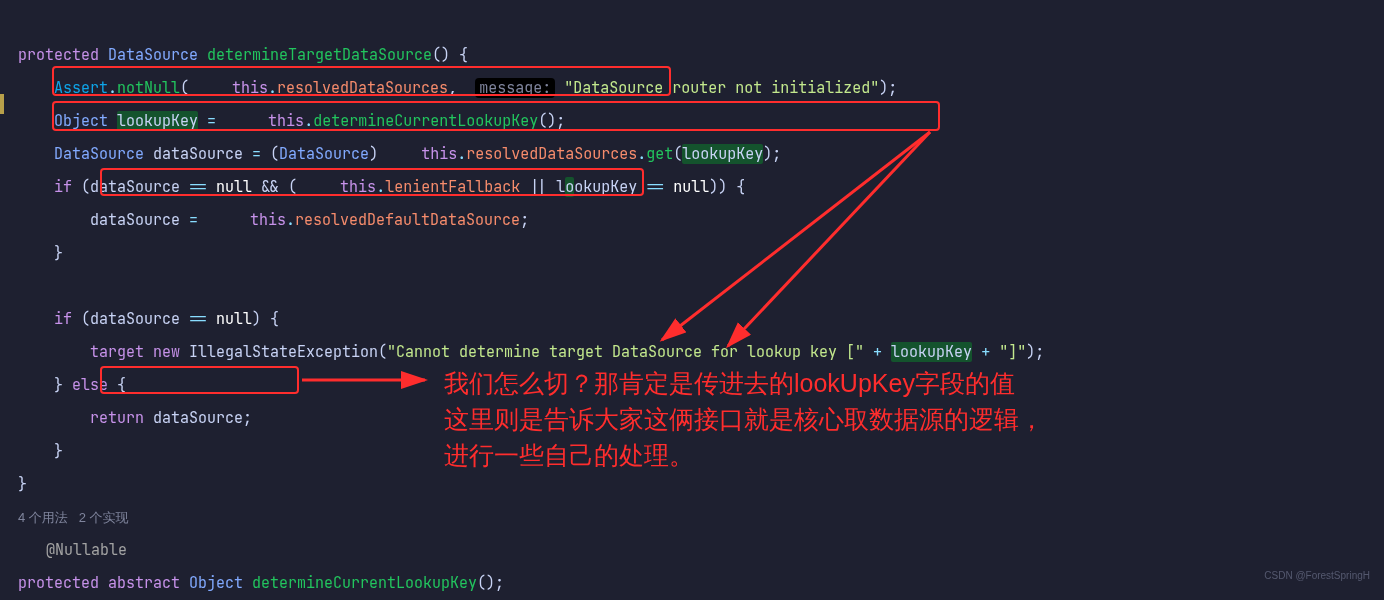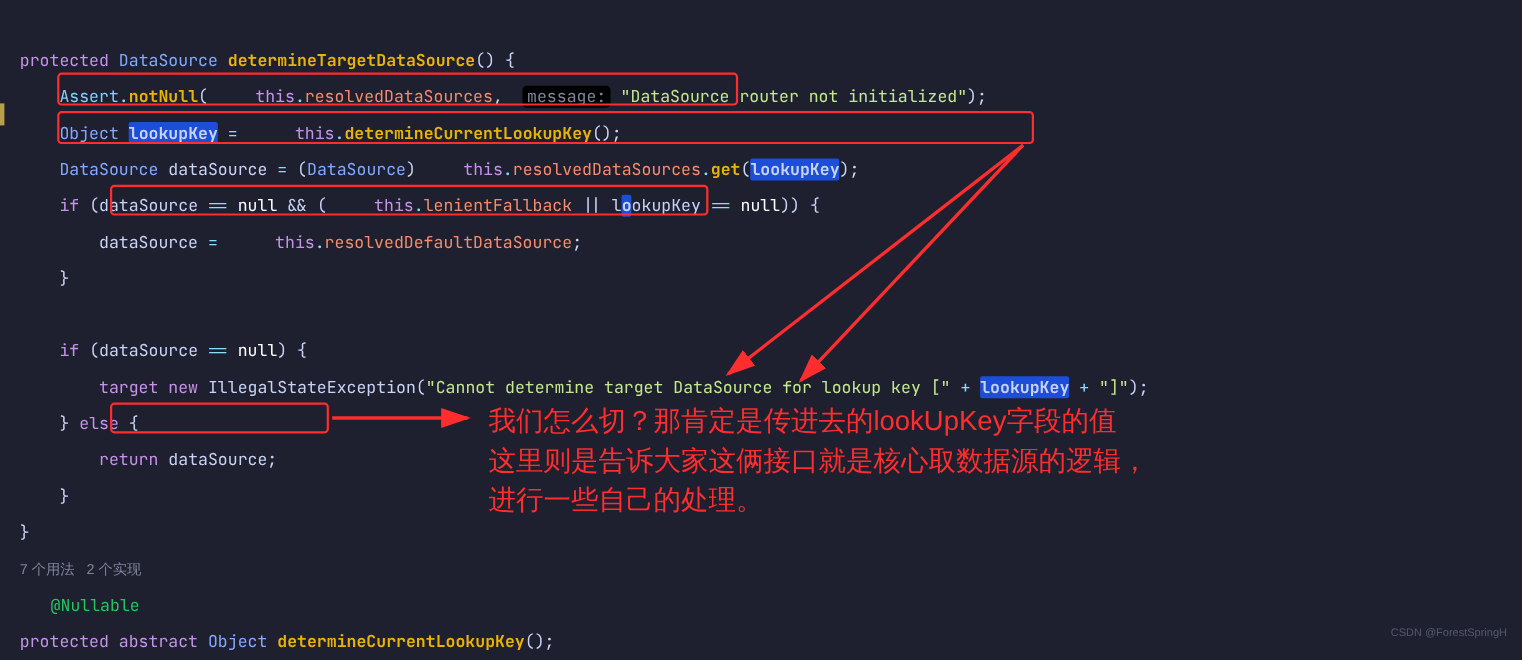--- a/index.html
+++ b/index.html
@@ -14,33 +14,33 @@
     overflow: hidden;
     position: relative;
   }
   .code {
     padding: 6px 0 0 18px;
     white-space: pre;
     position: relative;
   }
   .kw   { color: #c792ea; margin-top: 44px; }        
   .type { color: #82aaff; }        
-  .mref { color: #7dd3fc; }        
-  .fn   { color: #eab308; font-weight: bold; }        
+  .mref { color: #0ea5e9; text-decoration: underline; }        
+  .fn   { color: #22c55e; }        
   .this { color: #c792ea; margin-left: 43px; }
   .field{ color: #f78c6c; }        
   .id   { color: #c8d3f5; }
   .op   { color: #89ddff; }
   .pn   { color: #c8d3f5; }
   .nul  { color: #ffffff; text-align: center; }
   .str  { color: #c3e88d; }
   .hint { background:#000000; color:#7f849c; padding:0 4px; border-radius:4px; }
-  .ann  { color:#22c55e;padding-left:28px; }
+  .ann  { color:#a3a3a3;padding-left:28px; }
   .meta { color:#7f849c; font-size:13px; font-family:"Segoe UI","Microsoft YaHei",sans-serif; }
-  .hl   { background:#1d4ed8; border-radius:2px;font-weight:bold; }
+  .hl   { background:#14532d; border-radius:2px; }
   .redbox {
     position:absolute;
     border:2px solid #ff2d2d;
     border-radius:4px;
     pointer-events:none;
   }
   .annotation {
     position:absolute;
     color:#ff2d2d;
     font-family:"Microsoft YaHei","PingFang SC",sans-serif;
@@ -83,21 +83,21 @@
 <span>    <span class="kw">if</span><span class="pn"> (dataSource </span><span class="op">==</span><span> </span><span class="nul">null</span><span class="pn"> &amp;&amp; (</span><span class="this">this</span><span class="op">.</span><span class="field">lenientFallback</span><span class="pn"> || l</span><span class="id hl">o</span><span class="id">okupKey </span><span class="op">==</span><span> </span><span class="nul">null</span><span class="pn">)) {</span></span>
 <span>        <span class="id">dataSource</span><span> </span><span class="op">=</span><span> </span><span class="this">this</span><span class="op">.</span><span class="field">resolvedDefaultDataSource</span><span class="pn">;</span></span>
 <span>    <span class="pn">}</span></span>
 <span> </span>
 <span>    <span class="kw">if</span><span class="pn"> (dataSource </span><span class="op">==</span><span> </span><span class="nul">null</span><span class="pn">) {</span></span>
 <span>        <span class="kw">target new</span><span> </span><span class="id">IllegalStateException</span><span class="pn">(</span><span class="str">"Cannot determine target DataSource for lookup key ["</span><span class="op"> + </span><span class="id hl">lookupKey</span><span class="op"> + </span><span class="str">"]"</span><span class="pn">);</span></span>
 <span>    <span class="pn">}</span><span> </span><span class="kw">else</span><span class="pn"> {</span></span>
 <span>        <span class="kw">return</span><span> </span><span class="id">dataSource</span><span class="pn">;</span></span>
 <span>    <span class="pn">}</span></span>
 <span><span class="pn">}</span></span>
-<span class="meta">7 个用法   2 个实现</span>
+<span class="meta">4 个用法   2 个实现</span>
 <span><span class="ann">@Nullable</span></span>
 <span><span class="kw">protected abstract</span><span> </span><span class="type">Object</span><span> </span><span class="fn">determineCurrentLookupKey</span><span class="pn">();</span></span>
 </div>
 
 <div class="redbox" style="left:52px; top:66px; width:619px; height:30px;"></div>
 <div class="redbox" style="left:52px; top:101px; width:888px; height:30px;"></div>
 <div class="redbox" style="left:100px; top:168px; width:544px; height:28px;"></div>
 <div class="redbox" style="left:100px; top:366px; width:199px; height:28px;"></div>
 
 <svg class="arrows">

